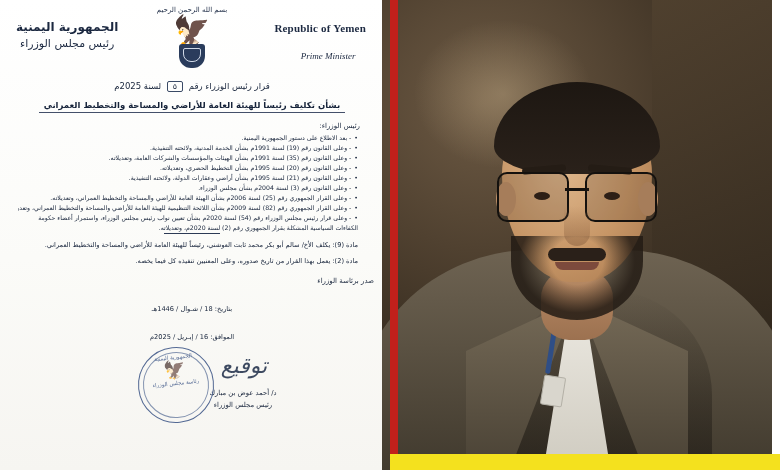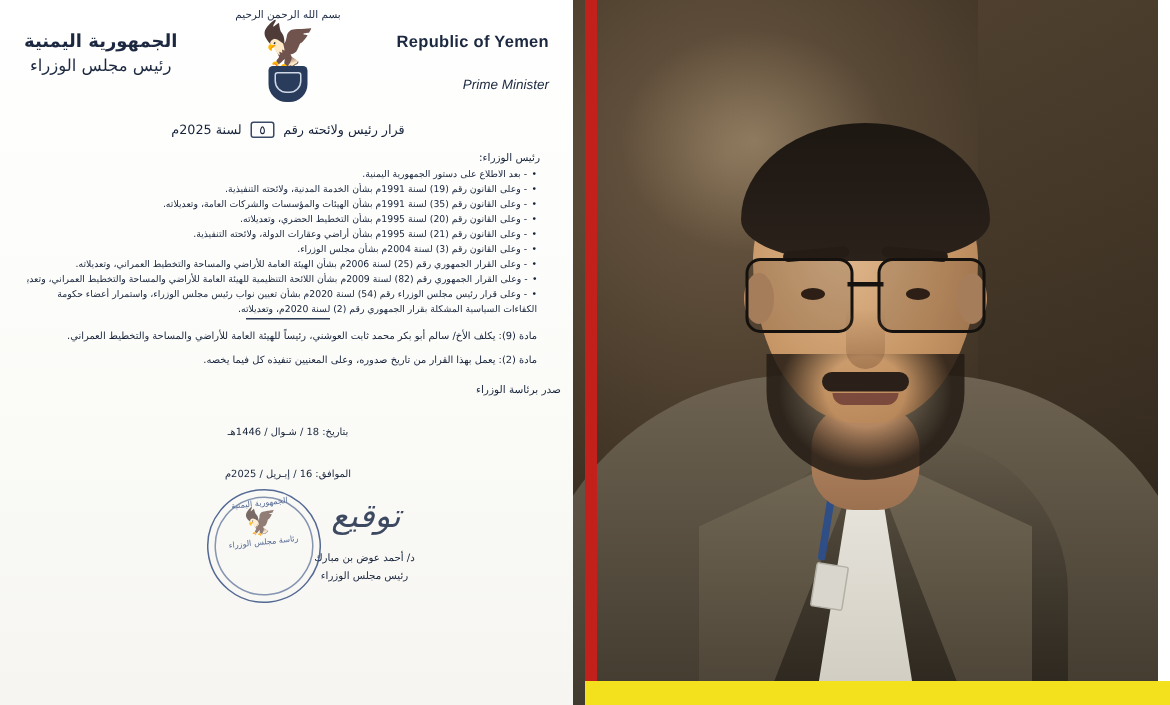--- a/index.html
+++ b/index.html
@@ -88,22 +88,22 @@
     left: 4px; top: 4px; right: 4px; bottom: 6px;
     border: 1px solid #cfd8e6;
     border-radius: 2px 2px 8px 8px;
   }
 
   .en-block {
     position: absolute;
     right: 8px;
     top: 8px;
     direction: ltr;
-    text-align: right;
-    font-family: Liberation Sans, sans-serif;
+    text-align: center;
+    font-family: Liberation Serif, serif;
     color: #1b2840;
   }
   .en-country {
     font-size: 11px;
     font-weight: bold;
     letter-spacing: .2px;
   }
   .en-role {
     font-size: 9px;
     font-style: italic;
@@ -568,25 +568,26 @@
           <div class="shield"></div>
         </div>
 
         <div class="ar-block">
           <div class="ar-country">الجمهورية اليمنية</div>
           <div class="ar-role">رئيس مجلس الوزراء</div>
         </div>
       </div>
 
       <div class="decree-line">
-        <span>قرار رئيس ولائحته رقم</span>
+        <span>قرار رئيس الوزراء رقم</span>
         <span class="num-box">٥</span>
         <span>لسنة 2025م</span>
       </div>
 
+      <div class="subject-line">بشأن تكليف رئيساً للهيئة العامة للأراضي والمساحة والتخطيط العمراني</div>
 
       <div class="pm-label">رئيس الوزراء:</div>
 
       <ul class="clauses">
         <li>- بعد الاطلاع على دستور الجمهورية اليمنية.</li>
         <li>- وعلى القانون رقم (19) لسنة 1991م بشأن الخدمة المدنية، ولائحته التنفيذية.</li>
         <li>- وعلى القانون رقم (35) لسنة 1991م بشأن الهيئات والمؤسسات والشركات العامة، وتعديلاته.</li>
         <li>- وعلى القانون رقم (20) لسنة 1995م بشأن التخطيط الحضري، وتعديلاته.</li>
         <li>- وعلى القانون رقم (21) لسنة 1995م بشأن أراضي وعقارات الدولة، ولائحته التنفيذية.</li>
         <li>- وعلى القانون رقم (3) لسنة 2004م بشأن مجلس الوزراء.</li>

